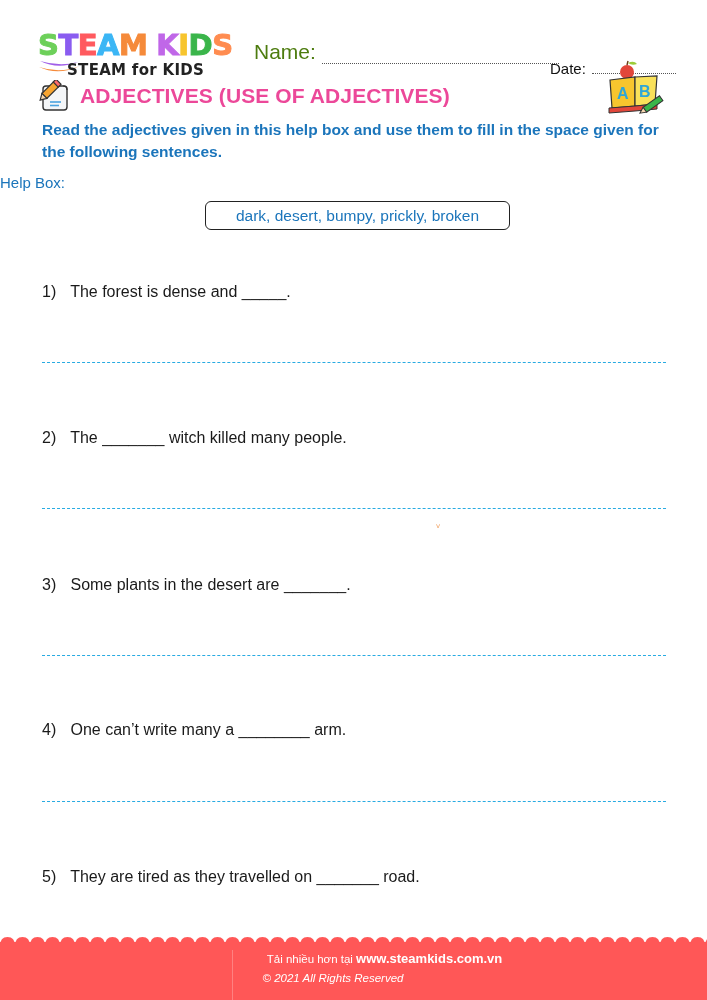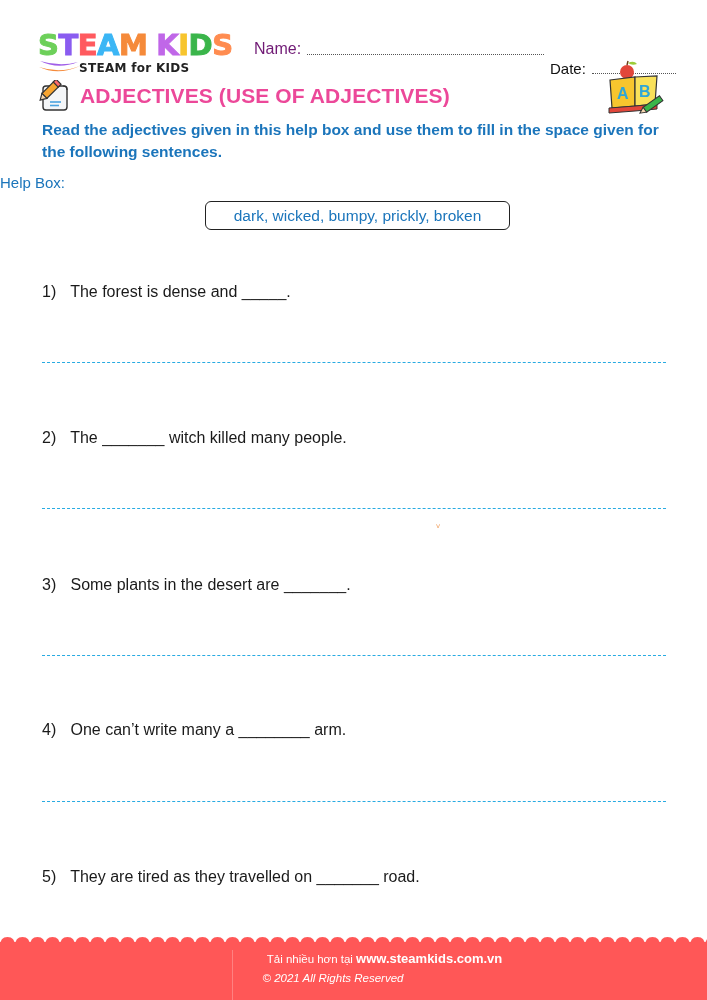--- a/index.html
+++ b/index.html
@@ -2,24 +2,24 @@
 <html><head>
   <meta charset="utf-8">
   <style>
     * { box-sizing: border-box; margin: 0; padding: 0; }
     html, body { width: 707px; height: 1000px; background: #ffffff; overflow: hidden; }
     body { position: relative; font-family: "DejaVu Sans", sans-serif; color: #1a1a1a; }
 
     .logo { position: absolute; left: 38px; top: 30px; width: 200px; height: 45px; }
     .logo-title { position: absolute; left: 0; top: 0; font-family: "DejaVu Sans", sans-serif; font-weight: 900; font-size: 29px; letter-spacing: -0.5px; line-height: 30px; white-space: nowrap; }
     .logo-title span { display: inline-block; -webkit-text-stroke: 1px currentColor; }
-    .logo-sub { position: absolute; left: 41px; top: 31px; font-family: "DejaVu Sans", sans-serif; font-weight: bold; font-size: 12px; color: #222; letter-spacing: 0.3px; }
+    .logo-sub { position: absolute; left: 29px; top: 31px; font-family: "DejaVu Sans", sans-serif; font-weight: bold; font-size: 15px; color: #222; letter-spacing: 0.3px; }
     .logo-swoosh { position: absolute; left: 0; top: 28px; }
 
-    .name-field { position: absolute; left: 254px; top: 40px; font-family: "Liberation Sans", sans-serif; font-size: 16px; color: #701a75; display: flex; align-items: center; }
+    .name-field { position: absolute; left: 254px; top: 40px; font-family: "Liberation Sans", sans-serif; font-size: 21px; color: #4d7c0f; display: flex; align-items: flex-end; }
     .name-line { display: inline-block; width: 237px; border-bottom: 1px dotted #555; margin-left: 6px; height: 12px; }
     .date-field { position: absolute; left: 550px; top: 40px; font-family: "Liberation Sans", sans-serif; font-size: 15px; color: #111; display: flex; align-items: baseline; margin-top: 20px; }
     .date-line { display: inline-block; width: 84px; border-bottom: 1px dotted #555; margin-left: 6px; height: 12px; }
 
     .title-icon { position: absolute; left: 37px; top: 80px; width: 34px; height: 32px; }
     .title { position: absolute; left: 80px; top: 84px; font-family: "Liberation Sans", sans-serif; font-weight: bold; font-size: 21px; color: #ec4899; letter-spacing: 0.1px; white-space: nowrap; }
     .book-icon { position: absolute; left: 605px; top: 60px; width: 60px; height: 55px; }
 
     .instructions { position: absolute; left: 42px; top: 119px; width: 640px; font-family: "Liberation Sans", sans-serif; font-weight: bold; font-size: 15.5px; line-height: 22px; color: #1b75bb; }
 
@@ -88,21 +88,21 @@
   <g transform="rotate(-35 48 44)">
     <rect x="38" y="41" width="20" height="6" fill="#3ab54a" stroke="#333" stroke-width="1"></rect>
     <path d="M38 41 L32 44 L38 47 Z" fill="#f5d7b0" stroke="#333" stroke-width="1"></path>
   </g>
 </svg>
 
 <div class="instructions">Read the adjectives given in this help box and use them to fill in the space given for the following sentences.</div>
 
 <div class="help-label">Help Box:</div>
 <div class="help-box">
-  <span>dark, wicked, bumpy, prickly, broken</span>
+  <span>dark, desert, bumpy, prickly, broken</span>
 </div>
 
 <div class="question" style="top:283px">
   <span class="num">1)</span>
   <span>The forest is dense and _____.</span>
 </div>
 <div class="answer-line" style="top:362px"></div>
 
 <div class="question" style="top:429px">
   <span class="num">2)</span>

